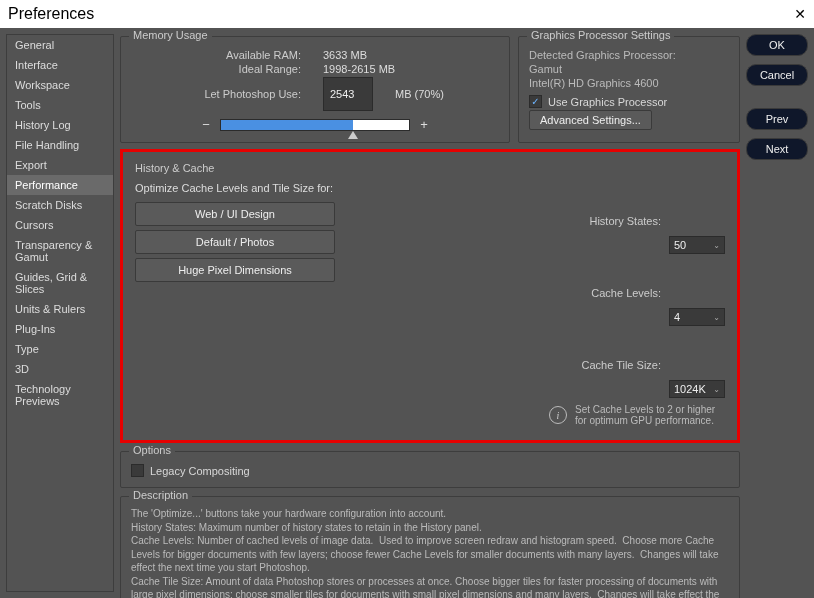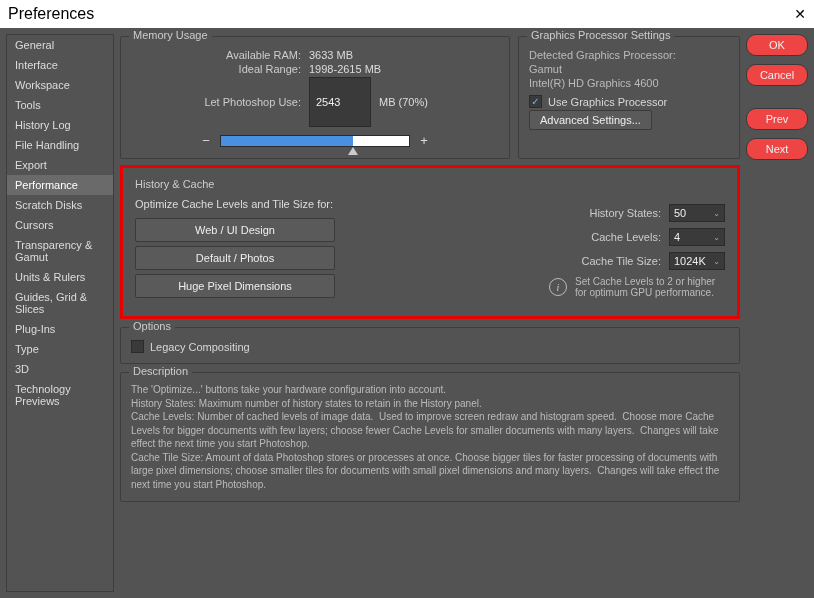--- a/index.html
+++ b/index.html
@@ -10,52 +10,52 @@
 .dialog-body { display: flex; padding: 6px; gap: 6px; height: calc(598px - 28px); }
 .sidebar { width: 108px; display: flex; flex-direction: column; border: 1px solid #3d3d3d; background: #535353; }
 .sidebar-item { padding: 4px 8px; font-size: 11px; color: #ddd; cursor: pointer; }
 .sidebar-item.active { background: #6a6a6a; color: #fff; }
 .main { flex: 1; display: flex; flex-direction: column; gap: 6px; }
 .row1 { display: flex; gap: 8px; }
 .fieldset { border: 1px solid #3d3d3d; border-radius: 2px; padding: 10px 10px 10px 10px; position: relative; margin-top: 2px; }
 .fieldset .legend { position: absolute; top: -8px; left: 8px; background: #535353; padding: 0 4px; font-size: 11px; color: #ccc; }
 .memory { flex: 1; }
 .graphics { width: 222px; }
-.mem-row { display: flex; align-items: center; margin: 2px 0; gap: 8px; }
+.mem-row { display: flex; align-items: center; margin: 2px 0; gap: 22px; }
 .mem-label { width: 170px; text-align: right; color: #ccc; }
 .mem-val { color: #ddd; }
-.input-box { background: #3a3a3a; border: 1px solid #2b2b2b; color: #eee; padding: 18px 6px; width: 62px; font-size: 11px; }
+.input-box { background: #3a3a3a; border: 1px solid #2b2b2b; color: #eee; padding: 10px 6px; width: 50px; font-size: 11px; }
 .slider-wrap { display: flex; align-items: center; gap: 8px; margin-top: 6px; justify-content: center; }
 .minus, .plus { font-size: 13px; color: #ddd; cursor: pointer; width: 12px; text-align: center; }
 .slider { position: relative; width: 190px; height: 12px; background: #fff; border: 1px solid #2b2b2b; }
 .slider-fill { position: absolute; left: 0; top: 0; height: 100%; background: #4a90e2; width: 70%; }
 .slider-thumb { position: absolute; top: 11px; left: calc(70% - 5px); width: 0; height: 0; border-left: 5px solid transparent; border-right: 5px solid transparent; border-bottom: 8px solid #ccc; }
 .gp-line { color: #bbb; font-size: 11px; margin: 2px 0; }
 .check-row { display: flex; align-items: center; gap: 6px; margin-top: 6px; }
 .checkbox { width: 13px; height: 13px; background: #3a3a3a; border: 1px solid #2b2b2b; display: flex; align-items: center; justify-content: center; font-size: 10px; color: #6db4ff; }
 .btn { background: #5a5a5a; border: 1px solid #3a3a3a; color: #eee; padding: 3px 10px; font-size: 11px; cursor: pointer; border-radius: 2px; }
 .btn-wide { width: 200px; text-align: center; padding: 5px 0; margin: 4px 0; display: block; }
 .highlight-box { border: 3px solid #e60000; padding: 0; }
 .history { padding: 10px 12px 14px 12px; position: relative; }
 .history .legend2 { font-size: 11px; color: #ccc; margin-bottom: 8px;}
 .history-flex { display: flex; gap: 20px; }
 .history-left { flex: 0 0 240px; }
 .history-left .opt-label { margin-bottom: 8px; color: #ddd; }
 .history-right { flex: 1; }
 .hr-row { display: flex; align-items: center; justify-content: flex-end; gap: 8px; margin: 6px 0; }
 .hr-label { color: #ccc; text-align: right; }
-.select { background: #3a3a3a; border: 1px solid #2b2b2b; color: #eee; padding: 2px 4px; display: flex; align-items: center; gap: 6px; font-size: 11px; min-width: 56px; justify-content: space-between; }
+.select { background: #3a3a3a; border: 1px solid #2b2b2b; color: #eee; padding: 2px 4px; display: flex; align-items: center; gap: 6px; font-size: 11px; min-width: 56px; justify-content: space-between; margin-top: 48px; }
 .chev { font-size: 8px; color: #aaa; }
 .info-row { display: flex; align-items: center; gap: 8px; margin-top: 6px; justify-content: flex-end; }
 .info-icon { width: 18px; height: 18px; border: 1.5px solid #bbb; border-radius: 50%; display: flex; align-items: center; justify-content: center; font-size: 10px; font-style: italic; font-family: Georgia, serif; color: #ccc; flex-shrink: 0;}
 .info-text { font-size: 10px; color: #bbb; width: 150px; }
 .options .check-row { margin-top: 2px; }
 .desc-text { font-size: 10px; color: #bbb; line-height: 1.35; white-space: pre-wrap; }
 .right-buttons { width: 62px; display: flex; flex-direction: column; gap: 8px; }
-.rbtn { background: #ef4444; border: 1px solid #3a3a3a; color: #eee; padding: 4px 0; text-align: center; border-radius: 10px; font-size: 11px; cursor: pointer; }
+.rbtn { background: #0f172a; border: 1px solid #3a3a3a; color: #eee; padding: 4px 0; text-align: center; border-radius: 10px; font-size: 11px; cursor: pointer; }
 </style>
 </head>
 <body>
 
 <div class="titlebar">
   <span class="title">Preferences</span>
   <span class="close">✕</span>
 </div>
 
 <div class="dialog-body">
@@ -65,22 +65,22 @@
       <div class="sidebar-item">Interface</div>
       <div class="sidebar-item">Workspace</div>
       <div class="sidebar-item">Tools</div>
       <div class="sidebar-item">History Log</div>
       <div class="sidebar-item">File Handling</div>
       <div class="sidebar-item">Export</div>
       <div class="sidebar-item active">Performance</div>
       <div class="sidebar-item">Scratch Disks</div>
       <div class="sidebar-item">Cursors</div>
       <div class="sidebar-item">Transparency &amp; Gamut</div>
+      <div class="sidebar-item">Guides, Grid &amp; Slices</div>
       <div class="sidebar-item">Units &amp; Rulers</div>
-      <div class="sidebar-item">Guides, Grid &amp; Slices</div>
       <div class="sidebar-item">Plug-Ins</div>
       <div class="sidebar-item">Type</div>
       <div class="sidebar-item">3D</div>
       <div class="sidebar-item">Technology Previews</div>
     </div>
 
   <div class="main">
 
     <div class="row1">
 

